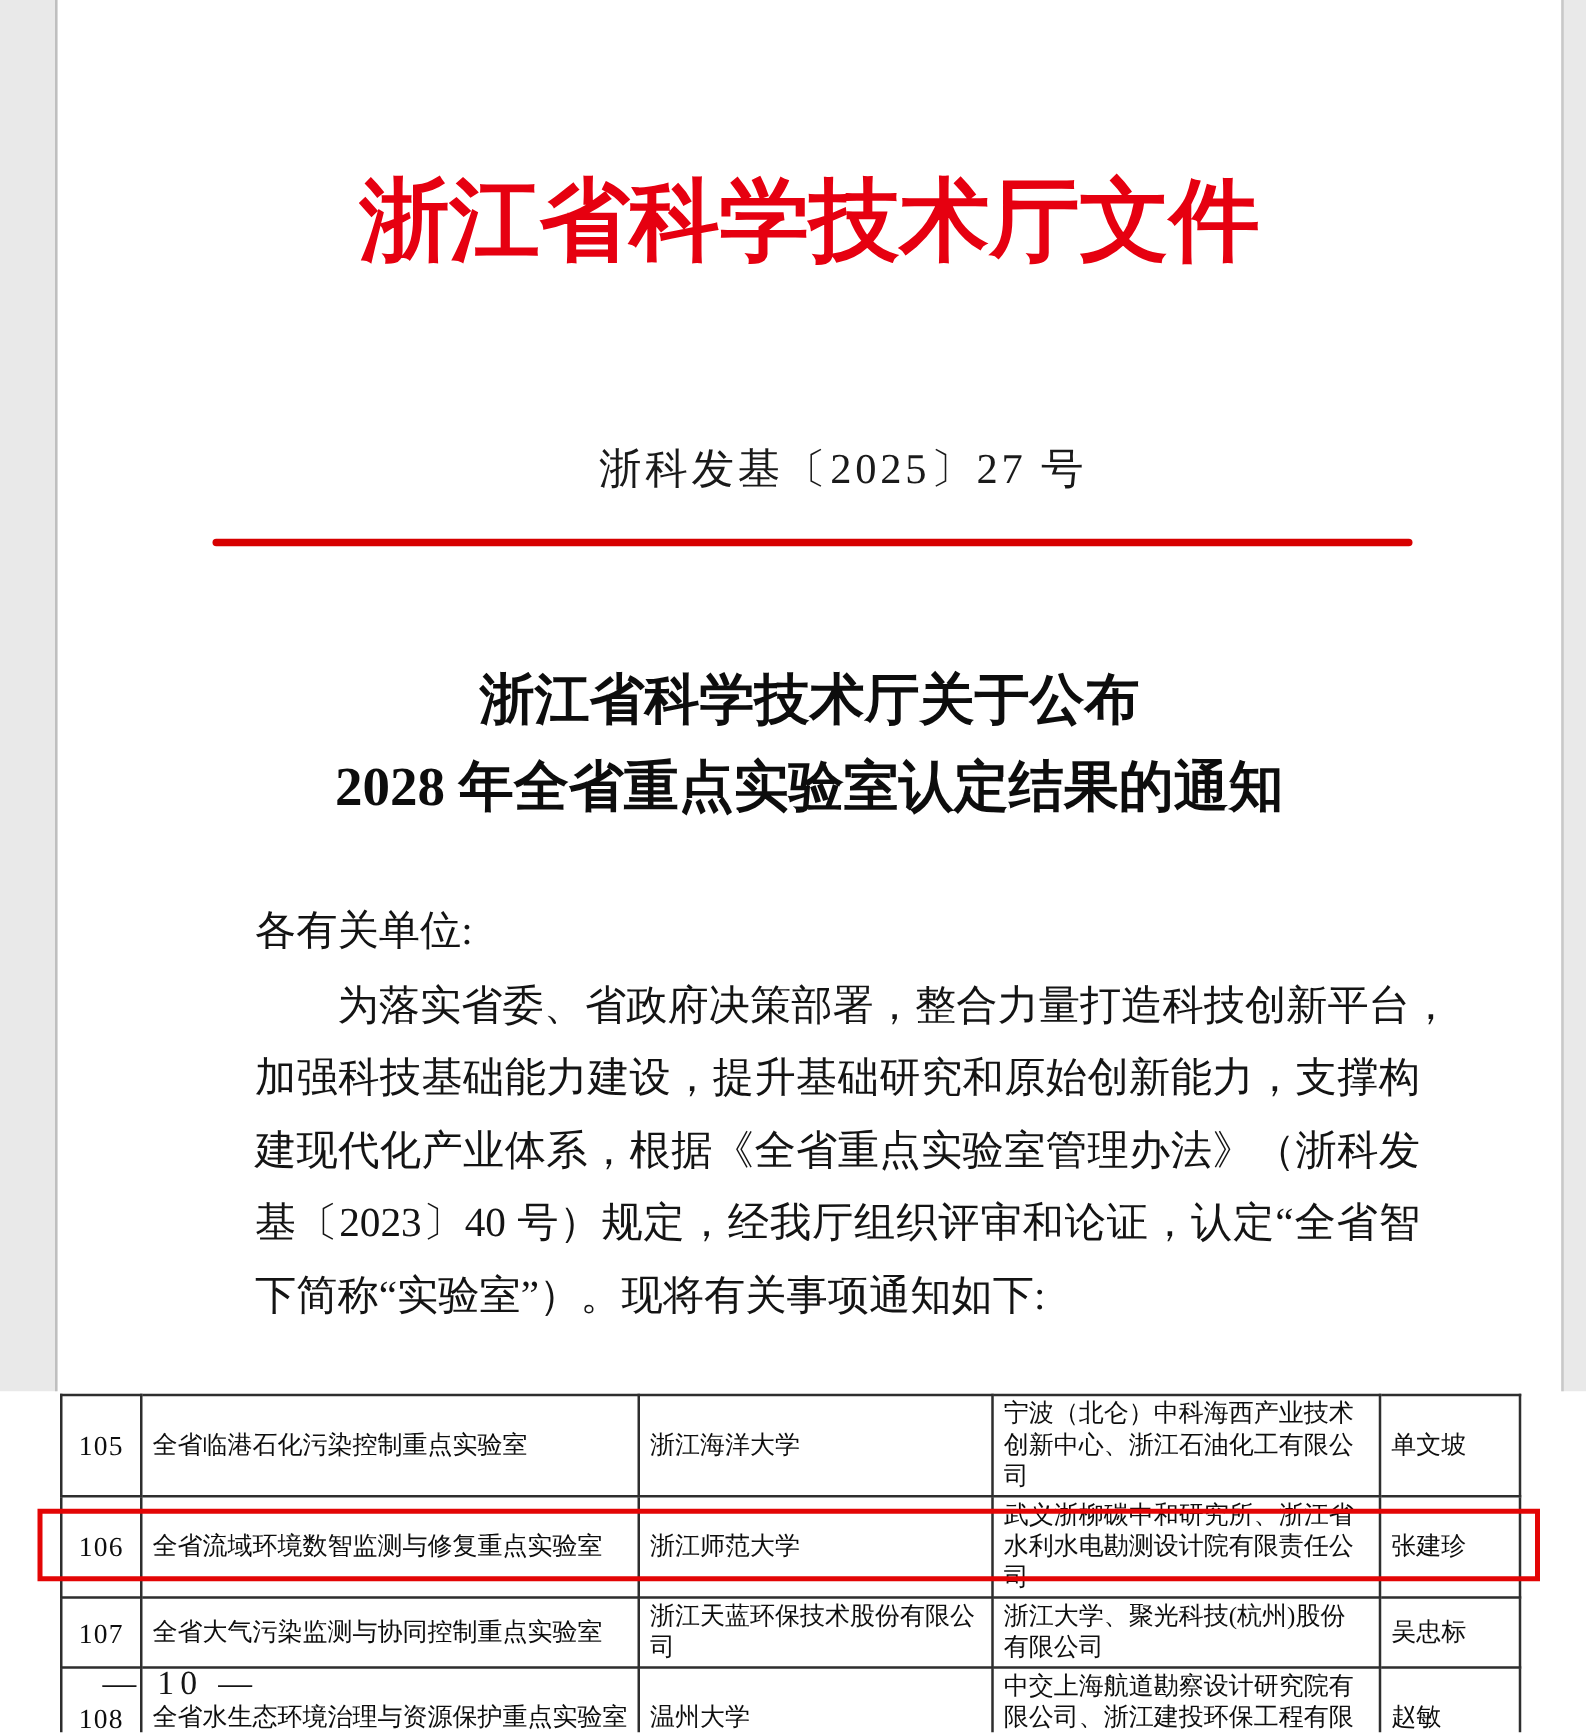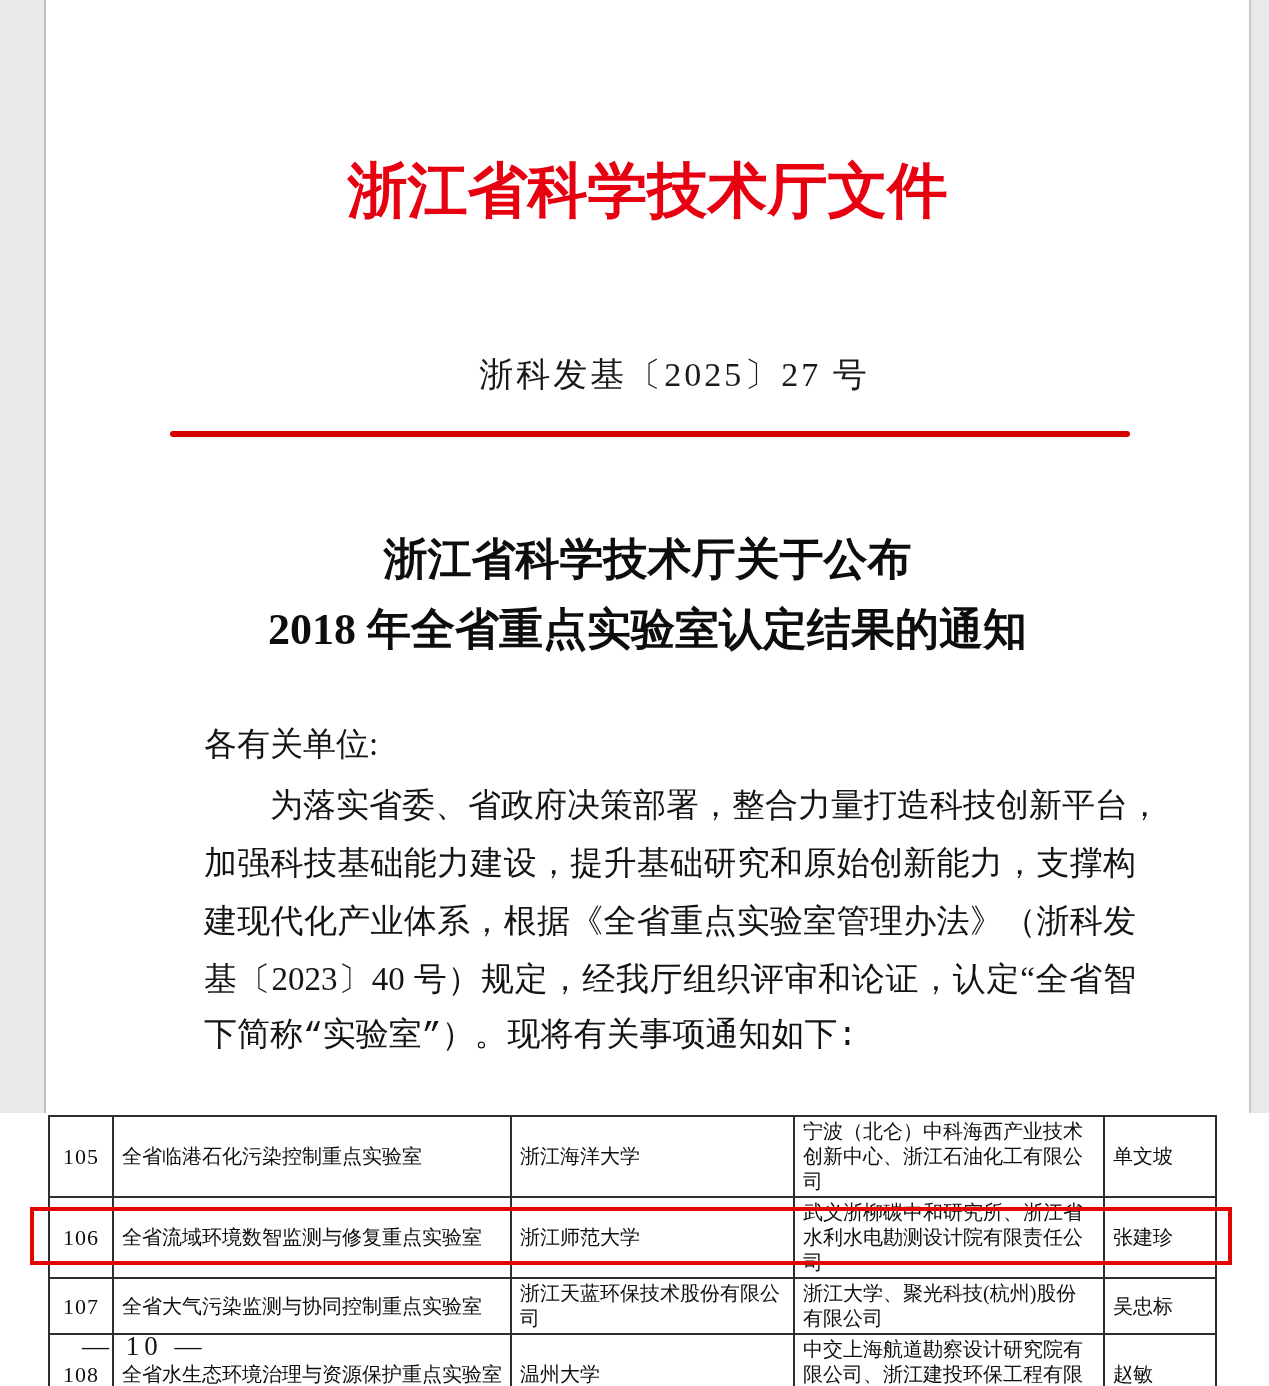--- a/index.html
+++ b/index.html
@@ -34,22 +34,22 @@
     border-left: 2px solid #c8c8c8;
   }
   .centered-line {
     position: absolute;
     left: 45px;
     width: 1205px;
     text-align: center;
     white-space: nowrap;
   }
   .agency-title {
-    top: 157px;
-    font-size: 60px;
+    top: 136px;
+    font-size: 72px;
     line-height: 1.15;
     font-weight: 700;
     color: #e60010;
     letter-spacing: 0px;
   }
   .doc-number {
     top: 352px;
     font-size: 34px;
     letter-spacing: 3px;
     color: #1a1a1a;
@@ -90,21 +90,20 @@
     height: 58px;
     line-height: 58px;
     text-align: justify;
     text-align-last: justify;
     white-space: nowrap;
   }
   .body-line.first { text-indent: 66px; }
   .body-line.last {
     text-align: left;
     text-align-last: left;
-    font-family: Liberation Mono, monospace;
   }
   
   .results-table {
     position: absolute;
     top: 1115px;
     left: 48px;
     width: 1167px;
     border-collapse: collapse;
     table-layout: fixed;
     font-size: 20px;
@@ -156,21 +155,21 @@
   <div class="side-strip right"></div>
 
   <div class="centered-line agency-title">浙江省科学技术厅文件</div>
 
   <div class="centered-line doc-number">浙科发基〔2025〕27 号</div>
 
   <div class="red-rule"></div>
 
   <div class="centered-line notice-title line1">浙江省科学技术厅关于公布</div>
 
-  <div class="centered-line notice-title line2">2018 年全省重点实验室认定结果的通知</div>
+  <div class="centered-line notice-title line2">2028 年全省重点实验室认定结果的通知</div>
 
   <div class="salutation">各有关单位:</div>
 
   <div class="body-block">
     <div class="body-line first">为落实省委、省政府决策部署，整合力量打造科技创新平台，</div>
     <div class="body-line">加强科技基础能力建设，提升基础研究和原始创新能力，支撑构</div>
     <div class="body-line">建现代化产业体系，根据《全省重点实验室管理办法》（浙科发</div>
     <div class="body-line">基〔2023〕40 号）规定，经我厅组织评审和论证，认定“全省智</div>
     <div class="body-line last">下简称“实验室”）。现将有关事项通知如下:</div>
   </div>

